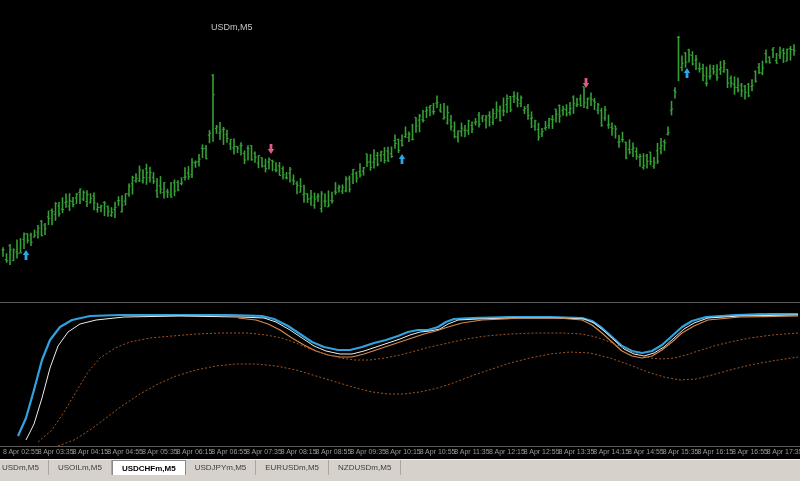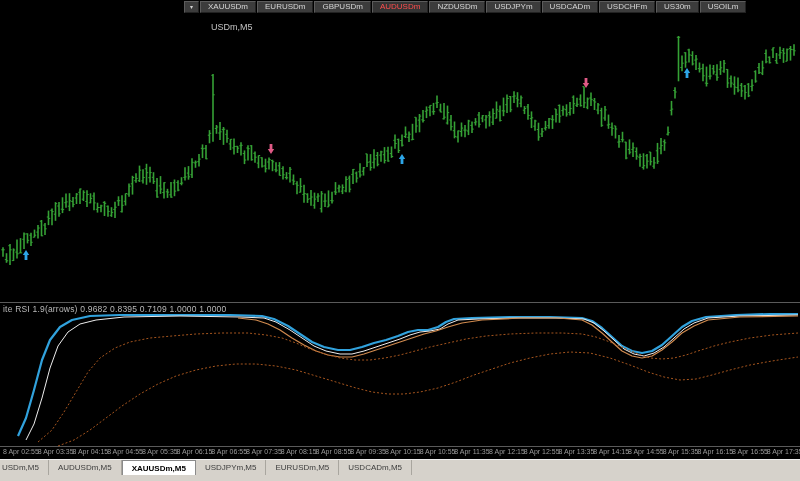--- a/index.html
+++ b/index.html
@@ -724,39 +724,23 @@
       <line x1="0" y1="446.5" x2="800" y2="446.5" stroke="#5a5a5a" stroke-width="1"></line>
       <g>
         <polyline points="18,436 26,418 34,390 42,360 50,340 60,327 72,320 90,316 120,315 170,315 230,315 262,316 274,319 288,326 300,334 312,342 324,347 338,350 350,350 362,347 374,343 386,340 398,336 408,332 418,330 428,330 438,327 446,322 454,319 472,318 510,317 550,317 582,318 592,321 602,328 612,337 622,346 632,351 642,353 652,351 662,345 672,336 682,327 692,321 706,317 736,315 770,314 798,314" fill="none" stroke="#31a2dd" stroke-width="2.2" stroke-linejoin="round"></polyline>
         <polyline points="26,440 34,424 42,398 50,368 58,346 68,332 80,324 96,320 124,317 180,316 240,317 264,318 276,322 290,330 302,338 314,346 326,351 340,354 352,354 364,351 376,347 388,343 400,339 410,335 420,332 430,331 440,329 448,324 458,320 478,319 516,318 556,318 584,319 594,323 604,331 614,340 624,349 634,354 644,356 654,353 664,347 674,338 684,329 694,323 708,318 740,316 798,315" fill="none" stroke="#ededed" stroke-width="1" stroke-linejoin="round"></polyline>
         <polyline points="238,318 256,320 268,324 280,330 292,338 304,345 316,351 328,355 340,357 352,357 364,354 376,350 388,346 400,342 412,338 424,334 436,331 448,327 462,323 482,320 520,318 558,318 582,320 592,325 602,333 612,342 622,351 632,356 642,358 652,356 662,350 672,342 682,333 694,326 708,320 740,317 798,316" fill="none" stroke="#d08a4e" stroke-width="1.2" stroke-linejoin="round"></polyline>
         <polyline points="38,442 52,430 64,412 76,392 88,372 100,358 115,348 130,342 150,338 172,336 196,334 222,333 248,333 266,335 282,338 296,343 310,349 325,354 340,358 355,360 370,360 385,358 400,355 415,351 430,347 448,343 466,339 486,336 510,334 536,333 562,333 582,334 596,337 610,342 624,348 638,354 650,358 662,359 674,358 686,355 698,351 714,346 730,342 750,338 772,335 798,333" fill="none" stroke="#a5551e" stroke-width="1" stroke-linejoin="round" stroke-dasharray="2,2"></polyline>
         <polyline points="58,446 74,440 90,430 106,418 122,406 140,394 158,384 176,376 196,370 216,366 236,364 256,364 276,366 296,370 316,376 336,382 356,388 372,392 388,394 404,394 420,392 438,388 456,382 474,375 492,369 510,363 530,358 550,354 570,352 590,353 610,358 630,365 648,372 664,377 680,380 696,379 712,375 730,370 750,365 772,361 798,357" fill="none" stroke="#a5551e" stroke-width="1" stroke-linejoin="round" stroke-dasharray="2,2"></polyline>
       </g>
     </svg>
 
-  <div class="toolbar">
-    <div class="dd-btn">▾</div>
-    <div id="symbol-buttons" class="sym-row">
-        <div class="sym-btn">XAUUSDm</div>
-        <div class="sym-btn">EURUSDm</div>
-        <div class="sym-btn">GBPUSDm</div>
-        <div class="sym-btn active">AUDUSDm</div>
-        <div class="sym-btn">NZDUSDm</div>
-        <div class="sym-btn">USDJPYm</div>
-        <div class="sym-btn">USDCADm</div>
-        <div class="sym-btn">USDCHFm</div>
-        <div class="sym-btn">US30m</div>
-        <div class="sym-btn">USOILm</div>
-      </div>
-  </div>
 
   <div class="caption">USDm,M5</div>
 
-  <div class="ind-label">ite RSI  1.9(arrows) 0.9682 0.8395 0.7109 1.0000 1.0000</div>
 
   <div id="time-axis">
       <span style="left: 3px; color: rgb(155, 155, 155);">8 Apr 02:55</span>
       <span style="left: 37.72px; color: rgb(155, 155, 155);">8 Apr 03:35</span>
       <span style="left: 72.44px; color: rgb(155, 155, 155);">8 Apr 04:15</span>
       <span style="left: 107.16px; color: rgb(155, 155, 155);">8 Apr 04:55</span>
       <span style="left: 141.88px; color: rgb(155, 155, 155);">8 Apr 05:35</span>
       <span style="left: 176.6px; color: rgb(155, 155, 155);">8 Apr 06:15</span>
       <span style="left: 211.32px; color: rgb(155, 155, 155);">8 Apr 06:55</span>
       <span style="left: 246.04px; color: rgb(155, 155, 155);">8 Apr 07:35</span>
@@ -773,20 +757,20 @@
       <span style="left: 627.96px; color: rgb(155, 155, 155);">8 Apr 14:55</span>
       <span style="left: 662.68px; color: rgb(155, 155, 155);">8 Apr 15:35</span>
       <span style="left: 697.4px; color: rgb(155, 155, 155);">8 Apr 16:15</span>
       <span style="left: 732.12px; color: rgb(155, 155, 155);">8 Apr 16:55</span>
       <span style="left: 766.84px; color: rgb(155, 155, 155);">8 Apr 17:35</span>
     </div>
 
   <div class="tabbar">
     <div id="tabs">
         <div class="tab partial">USDm,M5</div>
-        <div class="tab">AUDUSDm,M5</div>
-        <div class="tab active">XAUUSDm,M5</div>
+        <div class="tab">USOILm,M5</div>
+        <div class="tab active">USDCHFm,M5</div>
         <div class="tab">USDJPYm,M5</div>
         <div class="tab">EURUSDm,M5</div>
-        <div class="tab">USDCADm,M5</div>
+        <div class="tab">NZDUSDm,M5</div>
       </div>
   </div>
 </div>
 
 </body></html>

